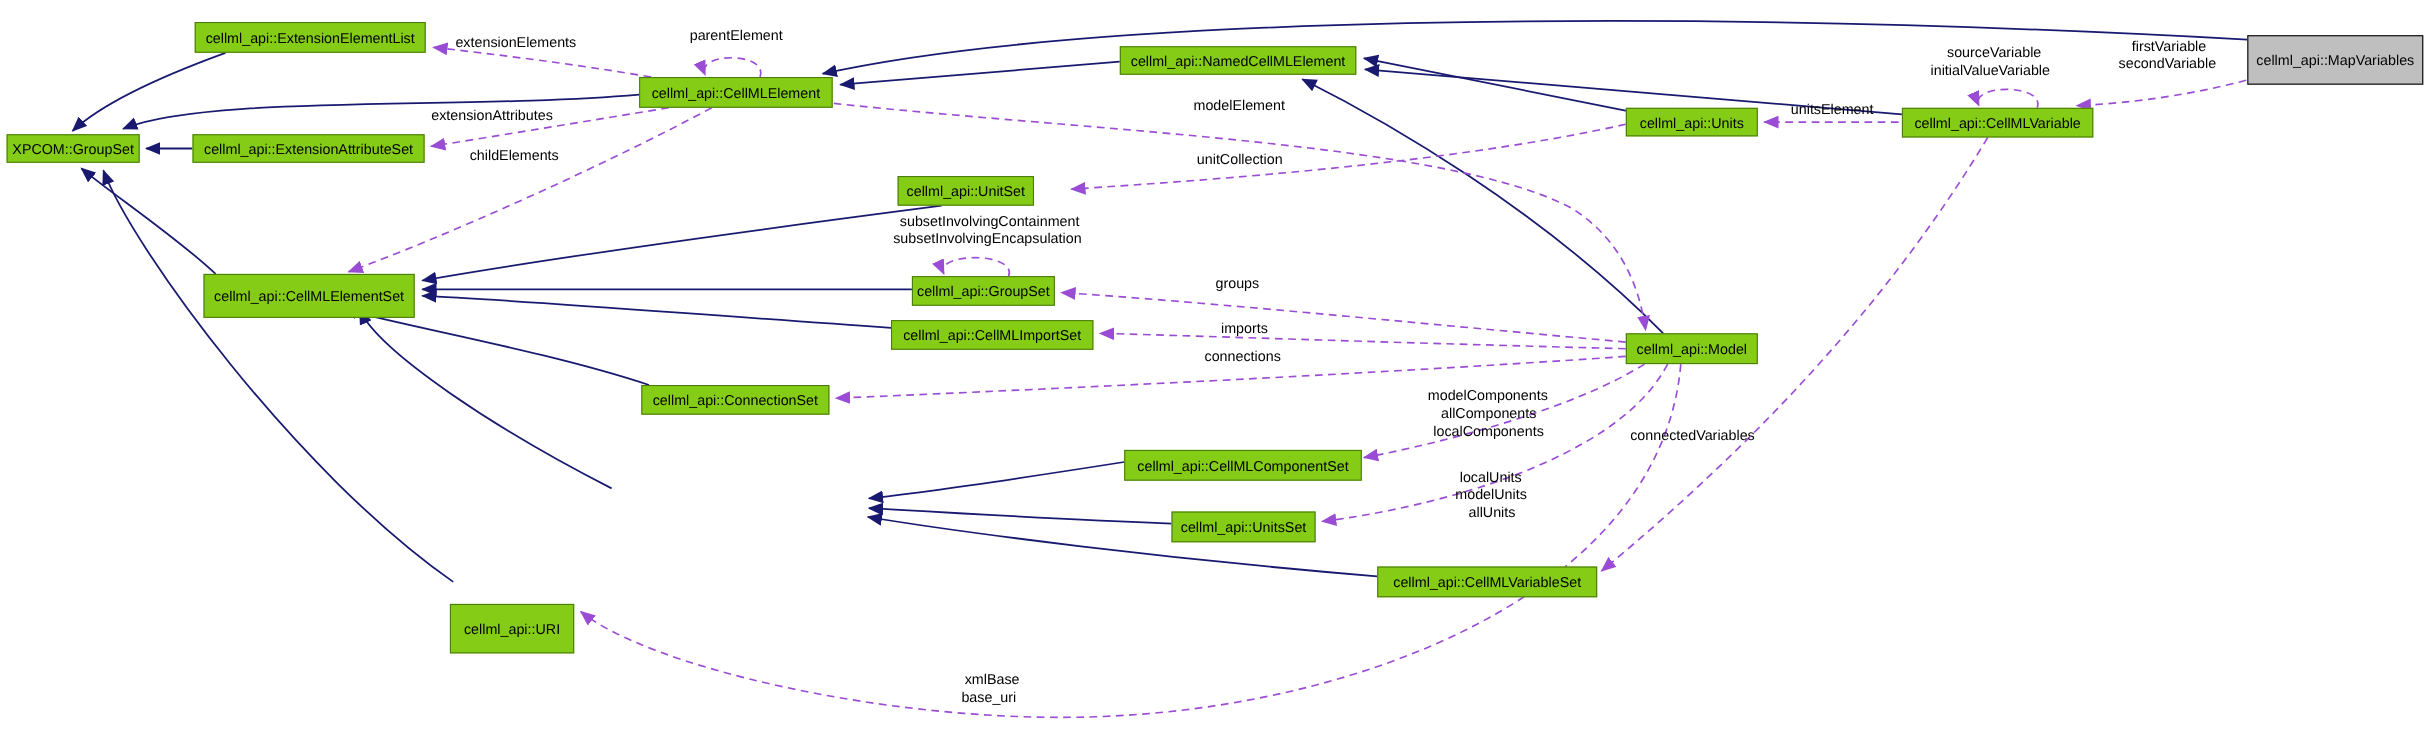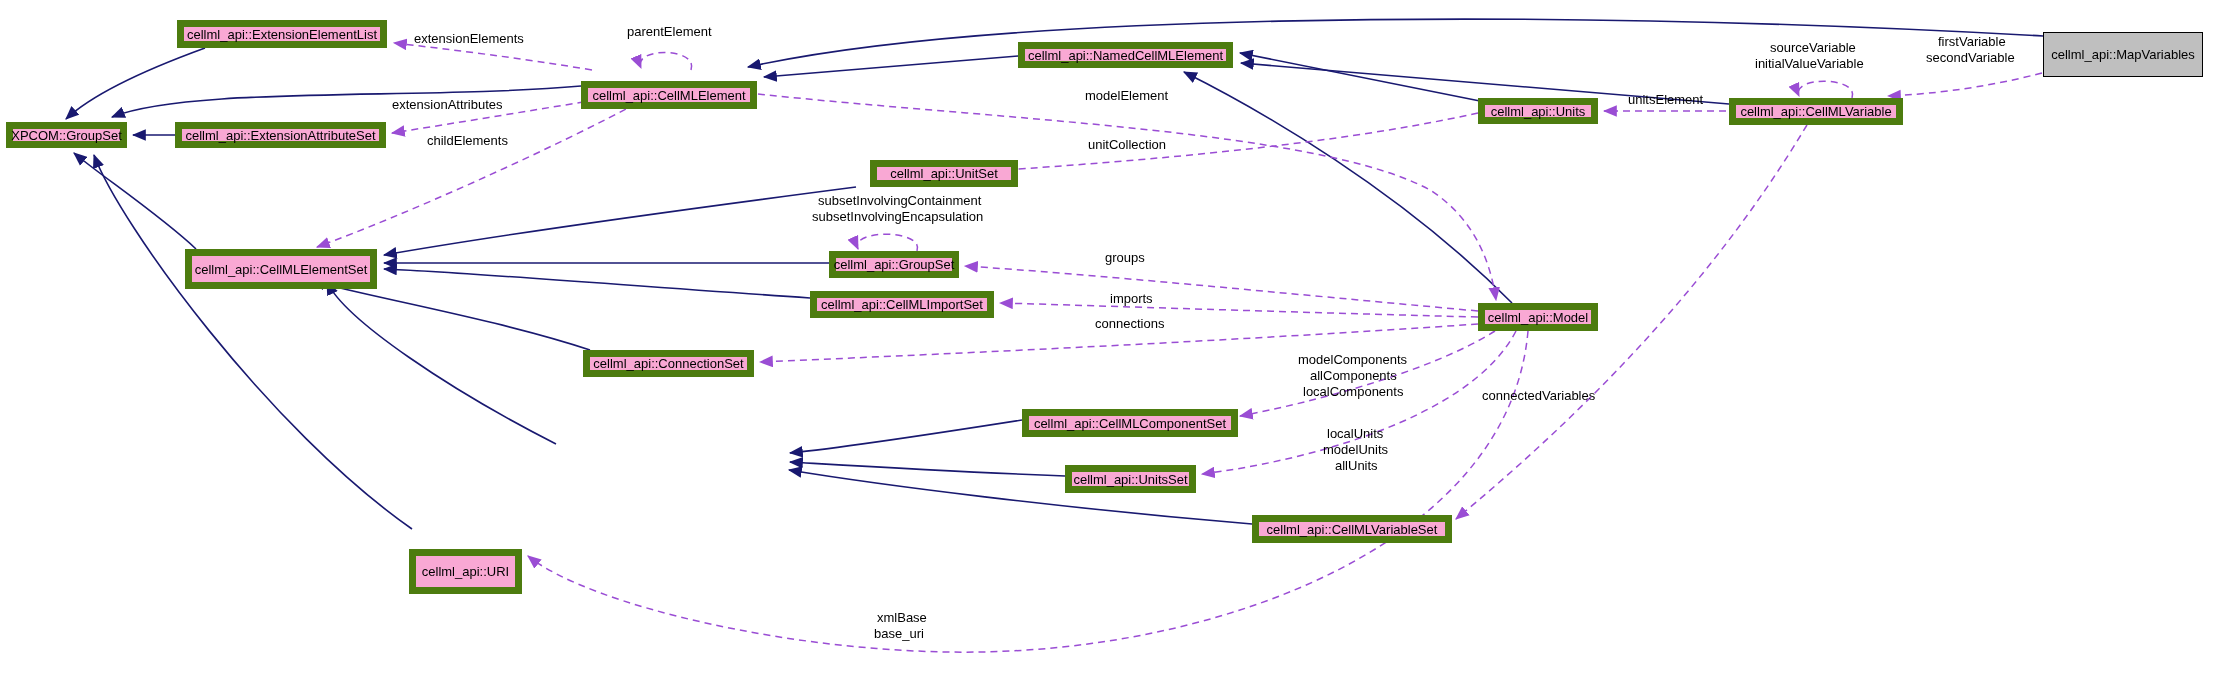--- a/index.html
+++ b/index.html
@@ -2,21 +2,21 @@
 <html><head>
 <meta charset="utf-8">
 <style>
   html,body{margin:0;padding:0;background:#ffffff;}
   .canvas{
     position:relative;width:2213px;height:684px;background:#ffffff;overflow:hidden;
     font-family:"Liberation Sans", sans-serif;
   }
   .edges{position:absolute;left:0;top:0;width:2213px;height:684px;}
   .node{
-    position:absolute;box-sizing:border-box;background:#f9a8d4;border:7px solid #4d7c0f;
+    position:absolute;box-sizing:border-box;background:#84cc16;border:1px solid #4d7c0f;
     display:flex;align-items:center;justify-content:center;
     font-size:13px;color:#000;white-space:nowrap;z-index:2;cursor:pointer;
   }
   .node.selected{background:#bfbfbf;border:1.5px solid #000;}
   .elabel{
     position:absolute;font-size:13px;color:#000;white-space:nowrap;z-index:3;
   }
 </style>
 </head>
 <body>
@@ -71,26 +71,26 @@
       <path d="M 1495,331 C 1430,372 1310,403 1240,416" marker-end="url(#mpurp)"></path>
       <path d="M 1516,331 C 1470,420 1300,462 1202,474" marker-end="url(#mpurp)"></path>
       <path d="M 1807,125 C 1720,270 1600,400 1456,519" marker-end="url(#mpurp)"></path>
       <path d="M 1528,331 C 1510,540 1230,648 980,652 C 800,655 590,606 528,556" marker-end="url(#mpurp)"></path>
     </g>
   </svg>
 
   <div class="node" style="left:177px;top:20px;width:210px;height:28px">cellml_api::ExtensionElementList</div>
   <div class="node" style="left:6px;top:122px;width:121px;height:26px">XPCOM::GroupSet</div>
   <div class="node" style="left:175px;top:122px;width:211px;height:26px">cellml_api::ExtensionAttributeSet</div>
-  <div class="node" style="left:581px;top:81px;width:176px;height:28px">cellml_api::CellMLElement</div>
+  <div class="node" style="left:581px;top:70px;width:176px;height:28px">cellml_api::CellMLElement</div>
   <div class="node" style="left:1018px;top:42px;width:215px;height:26px">cellml_api::NamedCellMLElement</div>
   <div class="node" style="left:1478px;top:98px;width:120px;height:26px">cellml_api::Units</div>
   <div class="node" style="left:1729px;top:98px;width:174px;height:27px">cellml_api::CellMLVariable</div>
   <div class="node selected" style="left:2043px;top:32px;width:160px;height:45px">cellml_api::MapVariables</div>
-  <div class="node" style="left:870px;top:160px;width:148px;height:27px">cellml_api::UnitSet</div>
+  <div class="node" style="left:816px;top:160px;width:124px;height:27px">cellml_api::UnitSet</div>
   <div class="node" style="left:185px;top:249px;width:192px;height:40px">cellml_api::CellMLElementSet</div>
   <div class="node" style="left:829px;top:251px;width:130px;height:27px">cellml_api::GroupSet</div>
   <div class="node" style="left:810px;top:291px;width:184px;height:27px">cellml_api::CellMLImportSet</div>
   <div class="node" style="left:1478px;top:303px;width:120px;height:28px">cellml_api::Model</div>
   <div class="node" style="left:583px;top:350px;width:171px;height:27px">cellml_api::ConnectionSet</div>
   <div class="node" style="left:1022px;top:409px;width:216px;height:28px">cellml_api::CellMLComponentSet</div>
   <div class="node" style="left:1065px;top:465px;width:131px;height:28px">cellml_api::UnitsSet</div>
   <div class="node" style="left:1252px;top:515px;width:200px;height:28px">cellml_api::CellMLVariableSet</div>
   <div class="node" style="left:409px;top:549px;width:113px;height:45px">cellml_api::URI</div>
 

